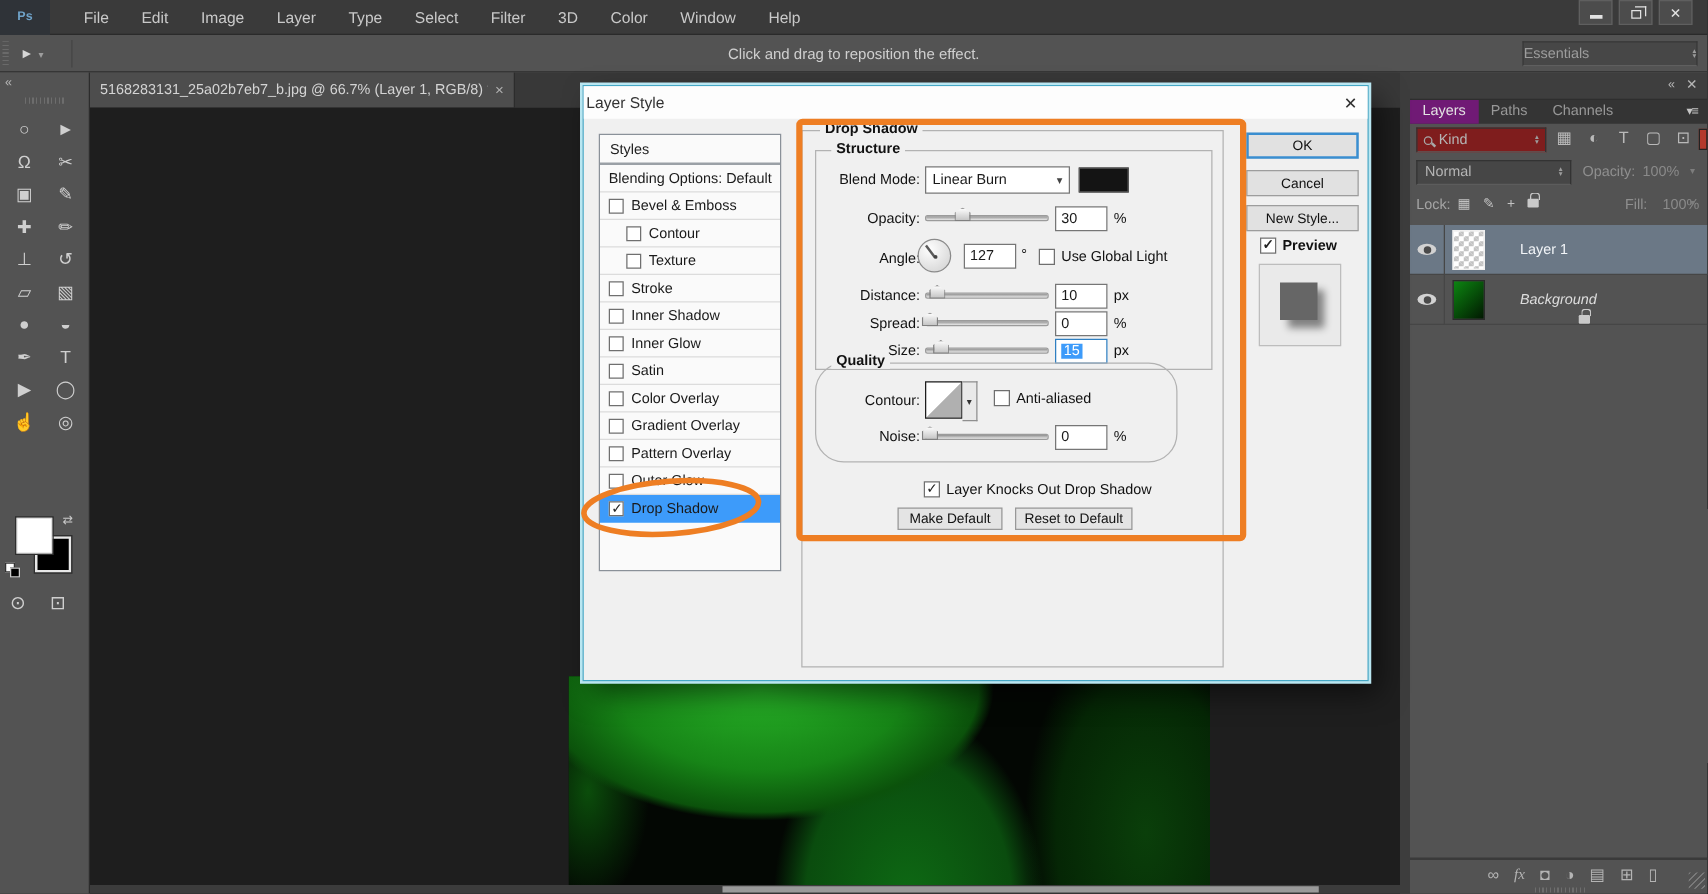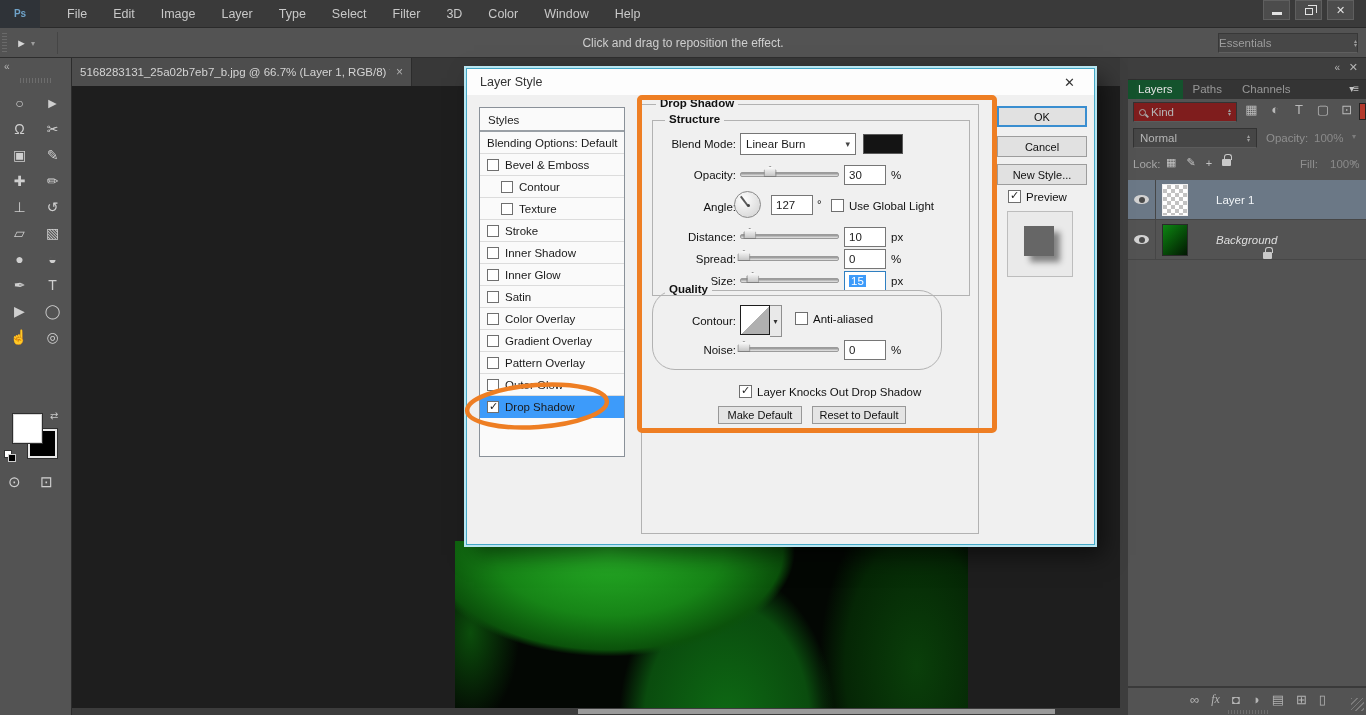--- a/index.html
+++ b/index.html
@@ -78,21 +78,21 @@
 
   
   #gutter { position:absolute; left:1120px; top:58px; width:8px; height:657px; background:#3d3d3d; }
   #rightpanel { position:absolute; left:1128px; top:58px; width:238px; height:657px; background:#535353; }
   #rp-header { position:absolute; left:0; top:0; width:238px; height:22px; background:#3e3e3e;
                border-bottom:1px solid #2e2e2e; }
   #rp-collapse { position:absolute; right:26px; top:4px; color:#b5b5b5; font-size:10px; }
   #rp-close { position:absolute; right:8px; top:3px; color:#b5b5b5; font-size:11px; }
   #rp-tabs { position:absolute; left:0; top:22px; width:238px; height:19px; background:#343434; display:flex; }
   .rp-tab { padding:0 10px; height:19px; line-height:19px; font-size:11.5px; color:#989898; }
-  .rp-tab.active { background:#14532d; color:#e3e3e3; }
+  .rp-tab.active { background:#701a75; color:#e3e3e3; }
   #rp-tab-menu { margin-left:auto; color:#c5c5c5; font-size:10px; padding:3px 8px 0 0; letter-spacing:-1px; }
 
   #kind-row { position:absolute; left:0; top:44px; width:238px; height:22px; }
   #kind-select { position:absolute; left:5px; top:0; width:104px; height:20px; background:#7f1d1d;
                  border:1px solid #333; border-bottom-color:#5c5c5c; display:flex; align-items:center;
                  color:#b5b5b5; font-size:11.5px; padding:0 5px; gap:5px; }
   .mini-zoom { width:7px; height:7px; border:1.5px solid #a8a8a8; border-radius:50%; position:relative; flex:none; }
   .mini-zoom::after { content:""; position:absolute; left:5px; top:5px; width:4px; height:1.5px; background:#a8a8a8;
                  transform:rotate(45deg); }
   #filter-icons { position:absolute; left:116px; top:0; width:110px; display:flex; gap:9px; }
@@ -145,21 +145,21 @@
   #rp-grip { position:absolute; right:2px; top:640px; width:13px; height:13px;
      background:repeating-linear-gradient(135deg,#7a7a7a 0 1px, transparent 1px 4px); }
   #rp-drag-dots { position:absolute; left:100px; top:652px; width:40px; height:4px;
      background:repeating-linear-gradient(90deg,#6d6d6d 0 1px, transparent 1px 3px); }
 
   
   #dialog { position:absolute; left:466px; top:68px; width:629px; height:477px; background:#f0f0f0;
             border:1px solid #45a8c6; box-shadow:0 0 0 2px #b9e6f1, 8px 10px 22px rgba(0,0,0,.55);
             z-index:10; font-size:12px; color:#1a1a1a; }
   #dlg-title { position:absolute; left:0; top:0; width:100%; height:26px; background:#fdfdfd;
-               display:flex; align-items:center; padding:0 13px; }
+               display:flex; align-items:center; padding:0 2px; }
   #dlg-title-text { font-size:12.5px; color:#333; }
   #dlg-close { margin-left:auto; font-size:13px; color:#333; padding:0 6px; }
 
   #styles-box { position:absolute; left:12px; top:38px; width:146px; height:350px; background:#fafafa;
                 border:1px solid #8a9199; overflow:hidden; }
   #styles-header { height:24px; line-height:24px; padding-left:8px; font-size:11.5px; color:#222;
                 border-bottom:2px solid #9aa0a6; }
   .style-row { position:relative; height:22px; display:flex; align-items:center; padding-left:7px;
                border-bottom:1px solid #dcdcdc; font-size:11.5px; }
   .style-row.indent { padding-left:21px; }
@@ -209,21 +209,21 @@
           display:flex; align-items:center; justify-content:center; }
 
   .push-btn { position:absolute; height:18px; background:#e4e4e4; border:1px solid #989898;
               font-size:11px; color:#111; display:flex; align-items:center; justify-content:center; }
 
   .dlg-btn { position:absolute; left:530px; width:90px; height:21px; background:#e1e1e1; border:1px solid #9d9d9d;
              font-size:11px; color:#111; display:flex; align-items:center; justify-content:center; }
   #btn-ok { top:37px; border:2px solid #3a8ed0; }
   #btn-cancel { top:67px; }
   #btn-newstyle { top:95px; }
-  #preview-row { position:absolute; left:541px; top:121px; display:flex; align-items:center; gap:5px; }
+  #preview-row { position:absolute; left:541px; top:121px; display:flex; align-items:center; gap:5px;font-weight:bold; }
   #preview-label { font-size:11.5px; color:#111; }
   #preview-thumb { position:absolute; left:540px; top:142px; width:66px; height:66px; background:#eaeaea;
                    border:1px solid #bdbdbd; }
   #preview-square { position:absolute; left:16px; top:14px; width:30px; height:30px; background:#666;
                    box-shadow:6px 6px 6px rgba(0,0,0,.45); }
 
   #knockout-row { position:absolute; left:97px; top:280px; display:flex; align-items:center; gap:5px; }
   #knockout-label { font-size:11.5px; color:#111; }
   #btn-make-default { left:76px; top:301px; width:84px; }
   #btn-reset-default { left:170px; top:301px; width:94px; }

